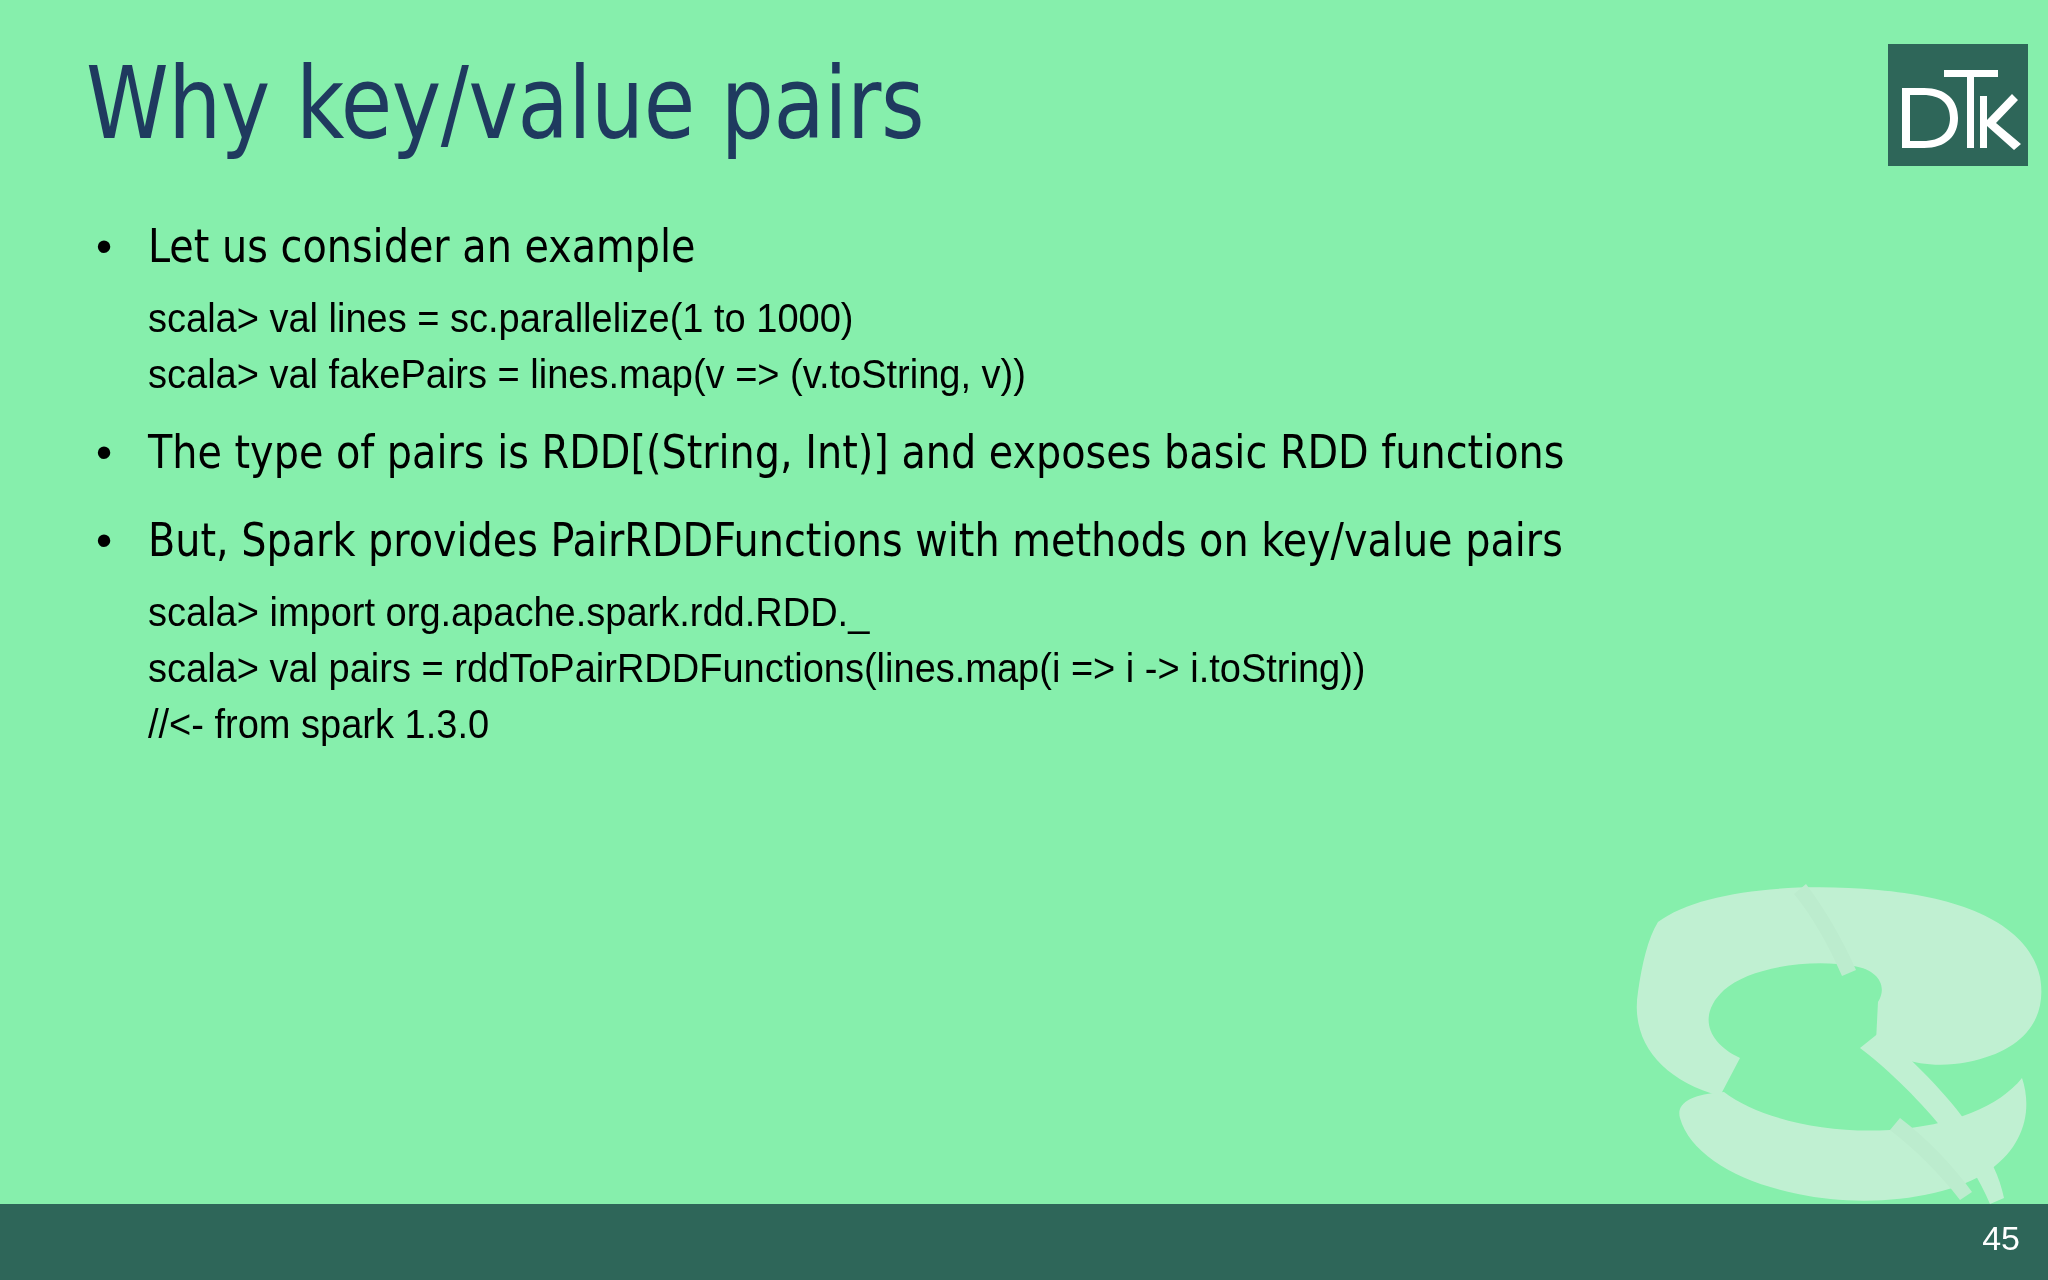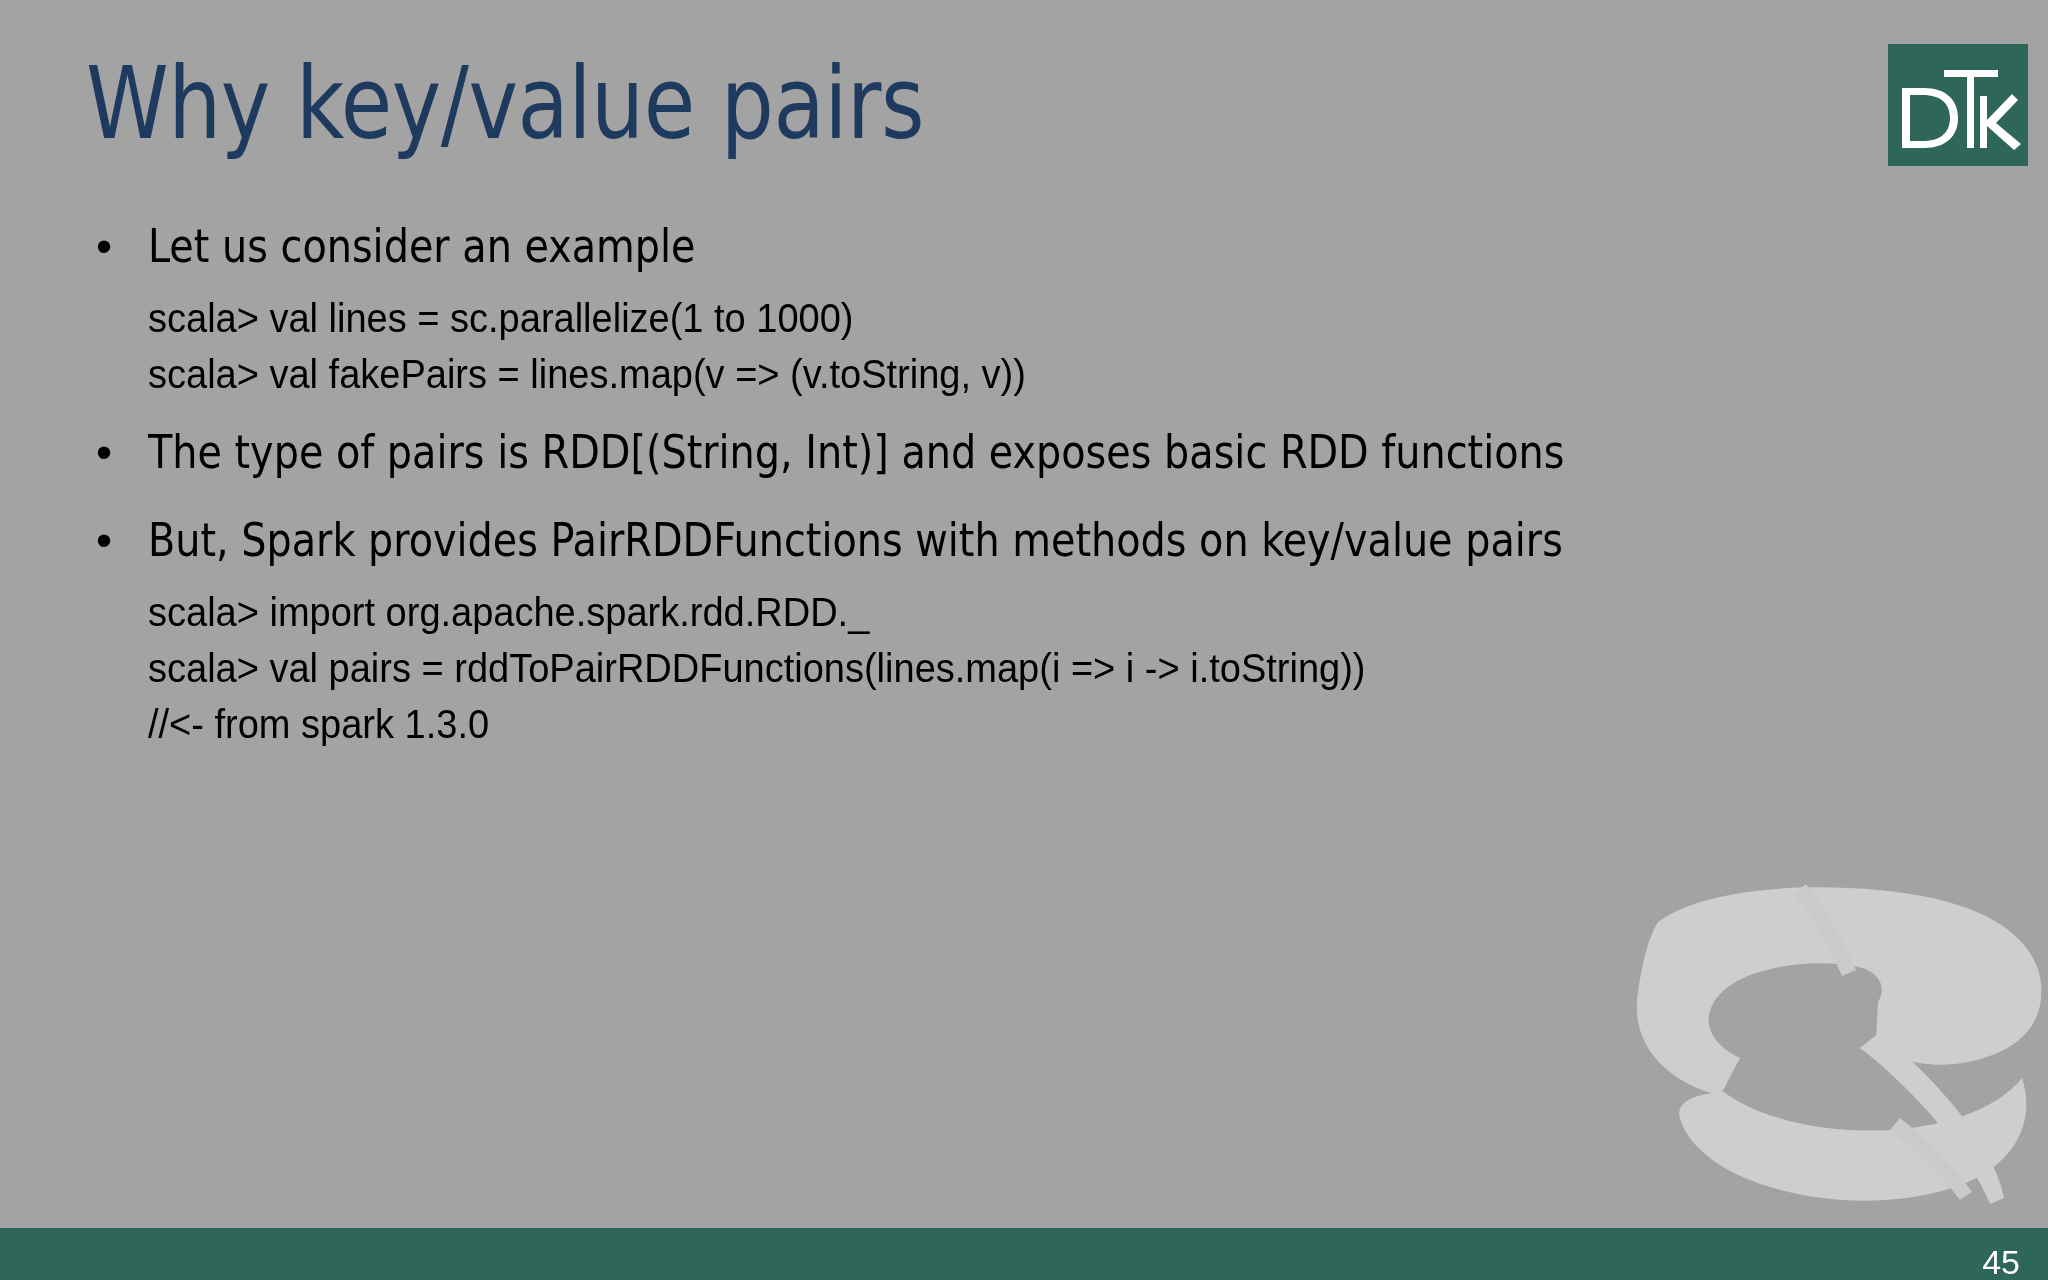--- a/index.html
+++ b/index.html
@@ -11,21 +11,21 @@
     width: 2048px;
     height: 1280px;
     position: relative;
     overflow: hidden;
     font-family: "Liberation Sans", sans-serif;
   }
 
   #slide {
     position: absolute;
     inset: 0;
-    background: #a3a3a3;
+    background: #86efac;
   }
 
   
   #watermark {
     position: absolute;
     right: 0px;
     bottom: 68px;
     width: 420px;
     height: 330px;
     opacity: 0.55;
@@ -109,21 +109,21 @@
   .gap-a { height: 12px; }
   .gap-b { height: 16px; }
   .gap-c { height: 22px; }
 
   
   #footer {
     position: absolute;
     left: 0;
     bottom: 0;
     width: 2048px;
-    height: 52px;
+    height: 76px;
     background: #2E6659;
     text-decoration: underline;
   }
   #page-number {
     position: absolute;
     right: 28px;
     top: 12px;
     color: #ffffff;
     font-family: "Liberation Sans", sans-serif;
     font-size: 34px;

